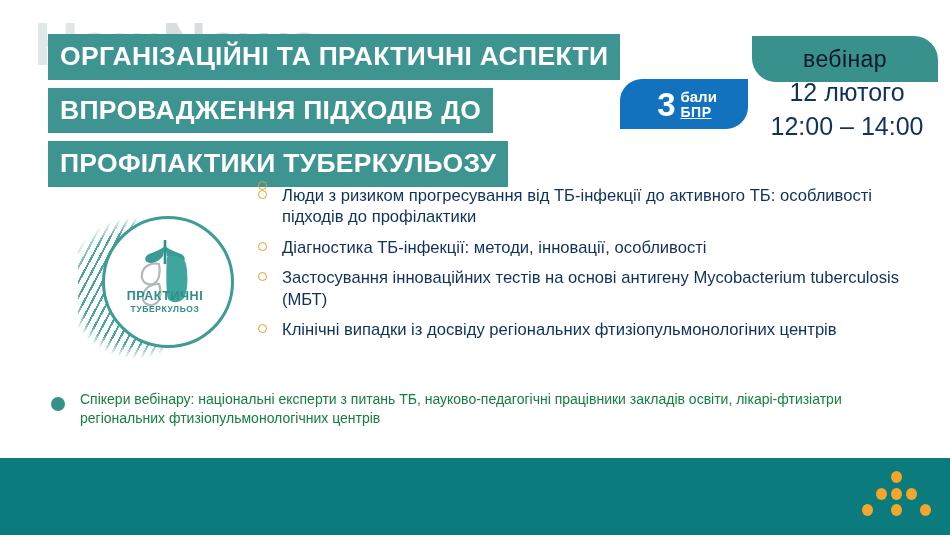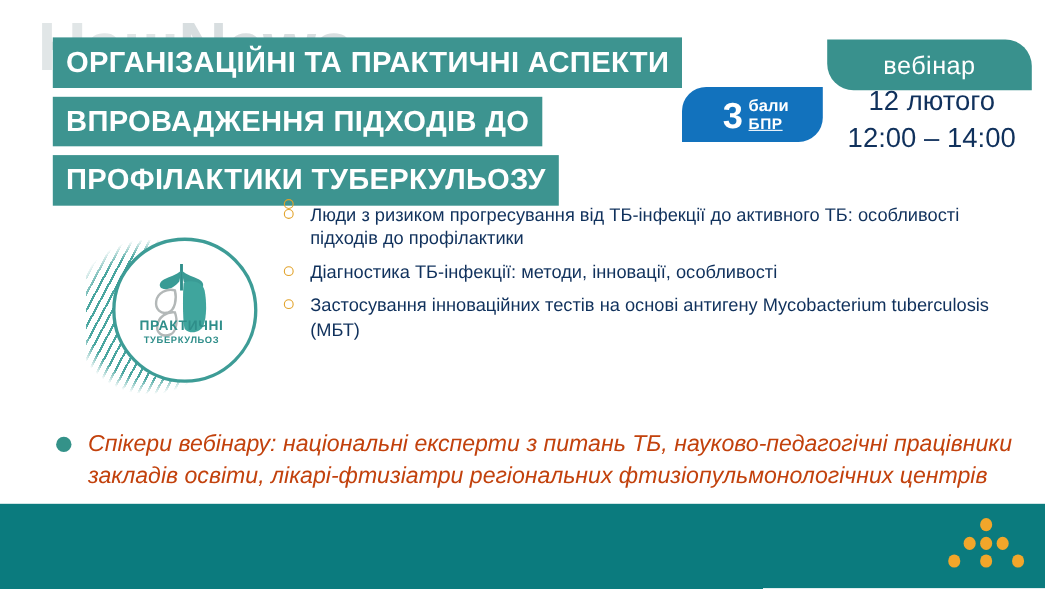--- a/index.html
+++ b/index.html
@@ -56,21 +56,21 @@
 
   
   .badge-webinar {
     position: absolute;
     left: 752px;
     top: 36px;
     width: 186px;
     height: 46px;
     background: #39918d;
     border-radius: 0 24px 0 24px;
-    color: #ffffff;
+    color: #0f172a;
     font-size: 23px;
     font-weight: 400;
     display: flex;
     align-items: center;
     justify-content: center;
     letter-spacing: .4px;
   }
 
   
   .badge-points {
@@ -204,24 +204,23 @@
   }
 
   
   .speakers {
     position: absolute;
     left: 48px;
     top: 390px;
     width: 880px;
     padding-left: 32px;
     box-sizing: border-box;
-    color: #c2410c;
-    font-size: 21px;
+    color: #15803d;
+    font-size: 14px;
     line-height: 1.38;
-    font-style: italic;
   }
   .speakers-dot {
     position: absolute;
     left: 3px;
     top: 7px;
     width: 14px;
     height: 14px;
     border-radius: 50%;
     background: #349289;
   }
@@ -306,20 +305,24 @@
       <span>Люди з ризиком прогресування від ТБ-інфекції до активного ТБ: особливості підходів до профілактики</span>
     </div>
     <div class="bullet-item">
       <span class="bullet-marker"></span>
       <span>Діагностика ТБ-інфекції: методи, інновації, особливості</span>
     </div>
     <div class="bullet-item">
       <span class="bullet-marker"></span>
       <span>Застосування інноваційних тестів на основі антигену Mycobacterium tuberculosis (МБТ)</span>
     </div>
+    <div class="bullet-item">
+      <span class="bullet-marker"></span>
+      <span>Клінічні випадки із досвіду регіональних фтизіопульмонологіних центрів</span>
+    </div>
   </div>
 
   <div class="speakers">
     <span class="speakers-dot"></span>
     <span>Спікери вебінару: національні експерти з питань ТБ, науково-педагогічні працівники закладів освіти, лікарі-фтизіатри регіональних фтизіопульмонологічних центрів</span>
   </div>
 
   <div class="footer">
     <div class="dot-cluster">
       <span class="dot" style="left:29px; top:0px;"></span>

